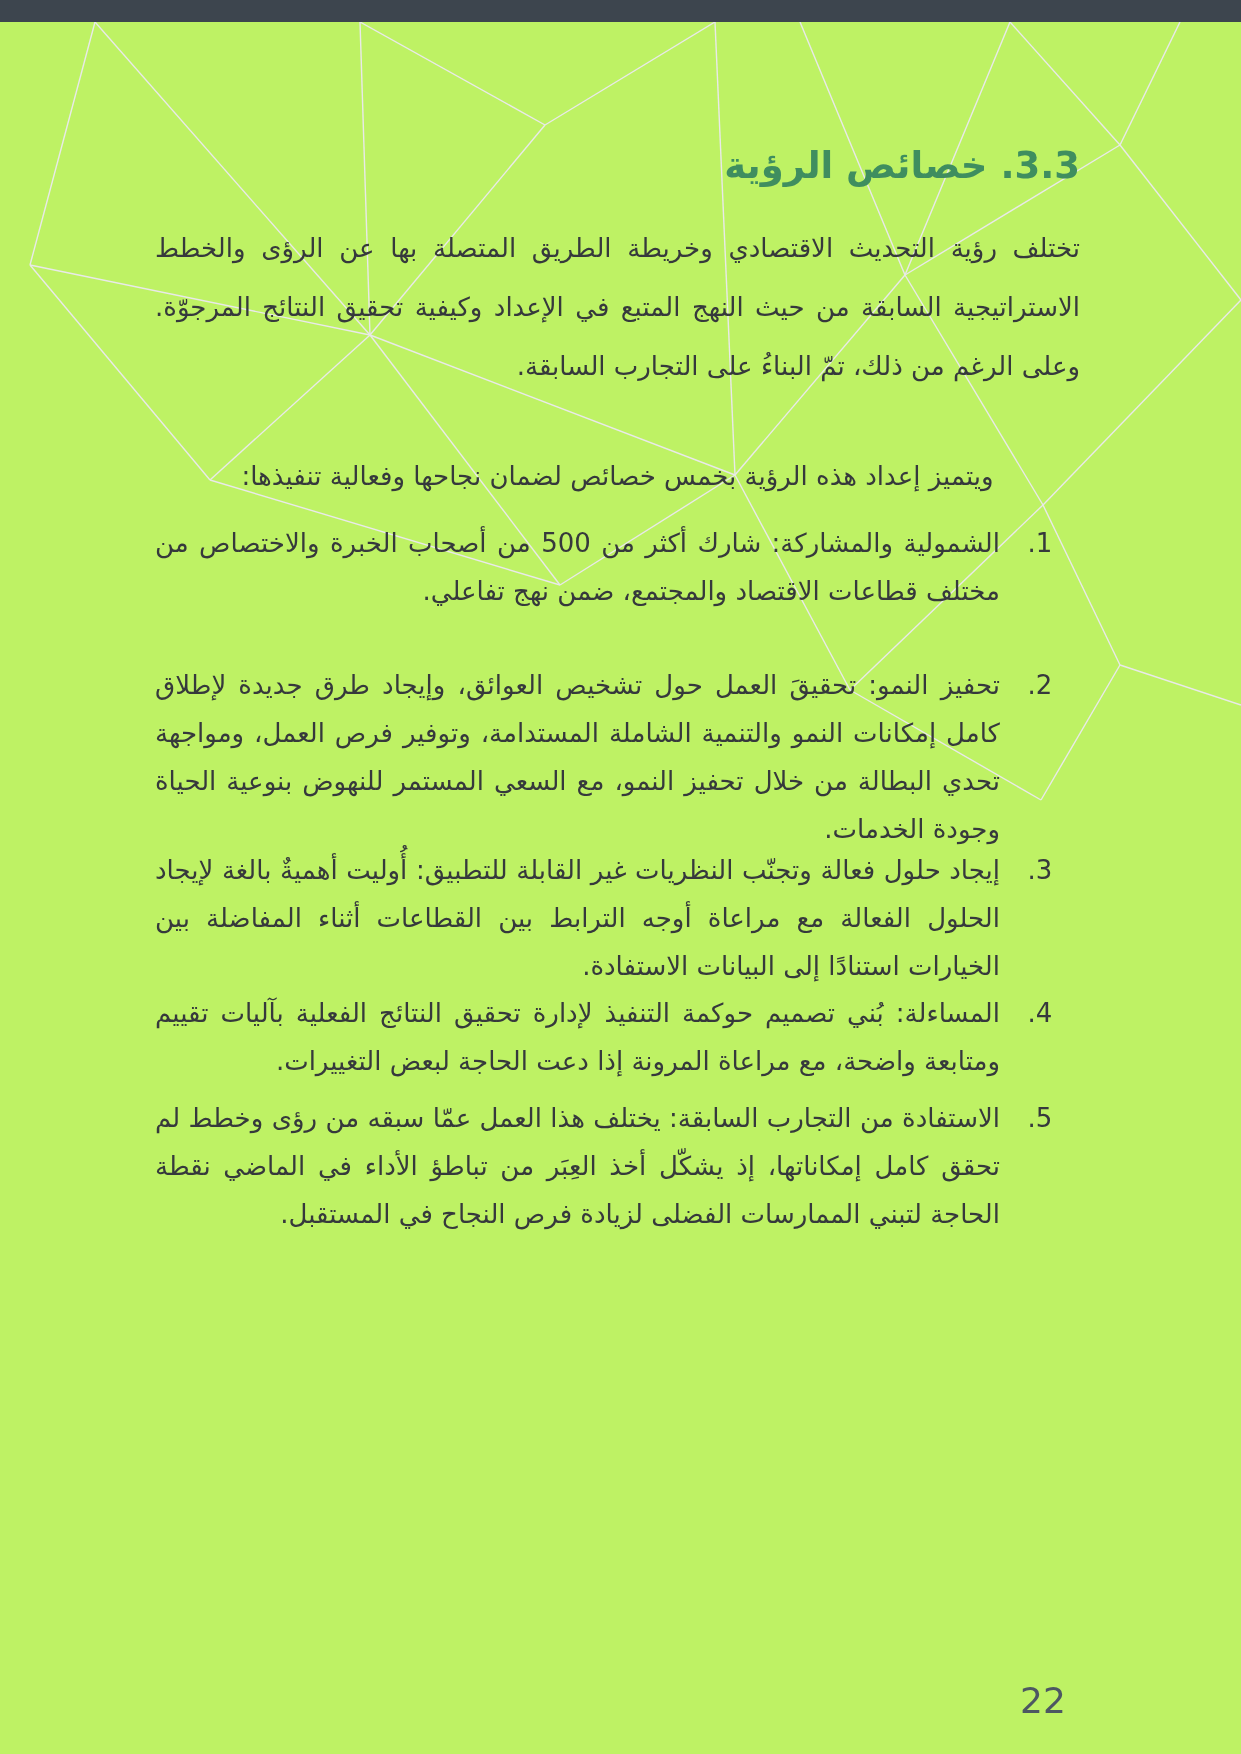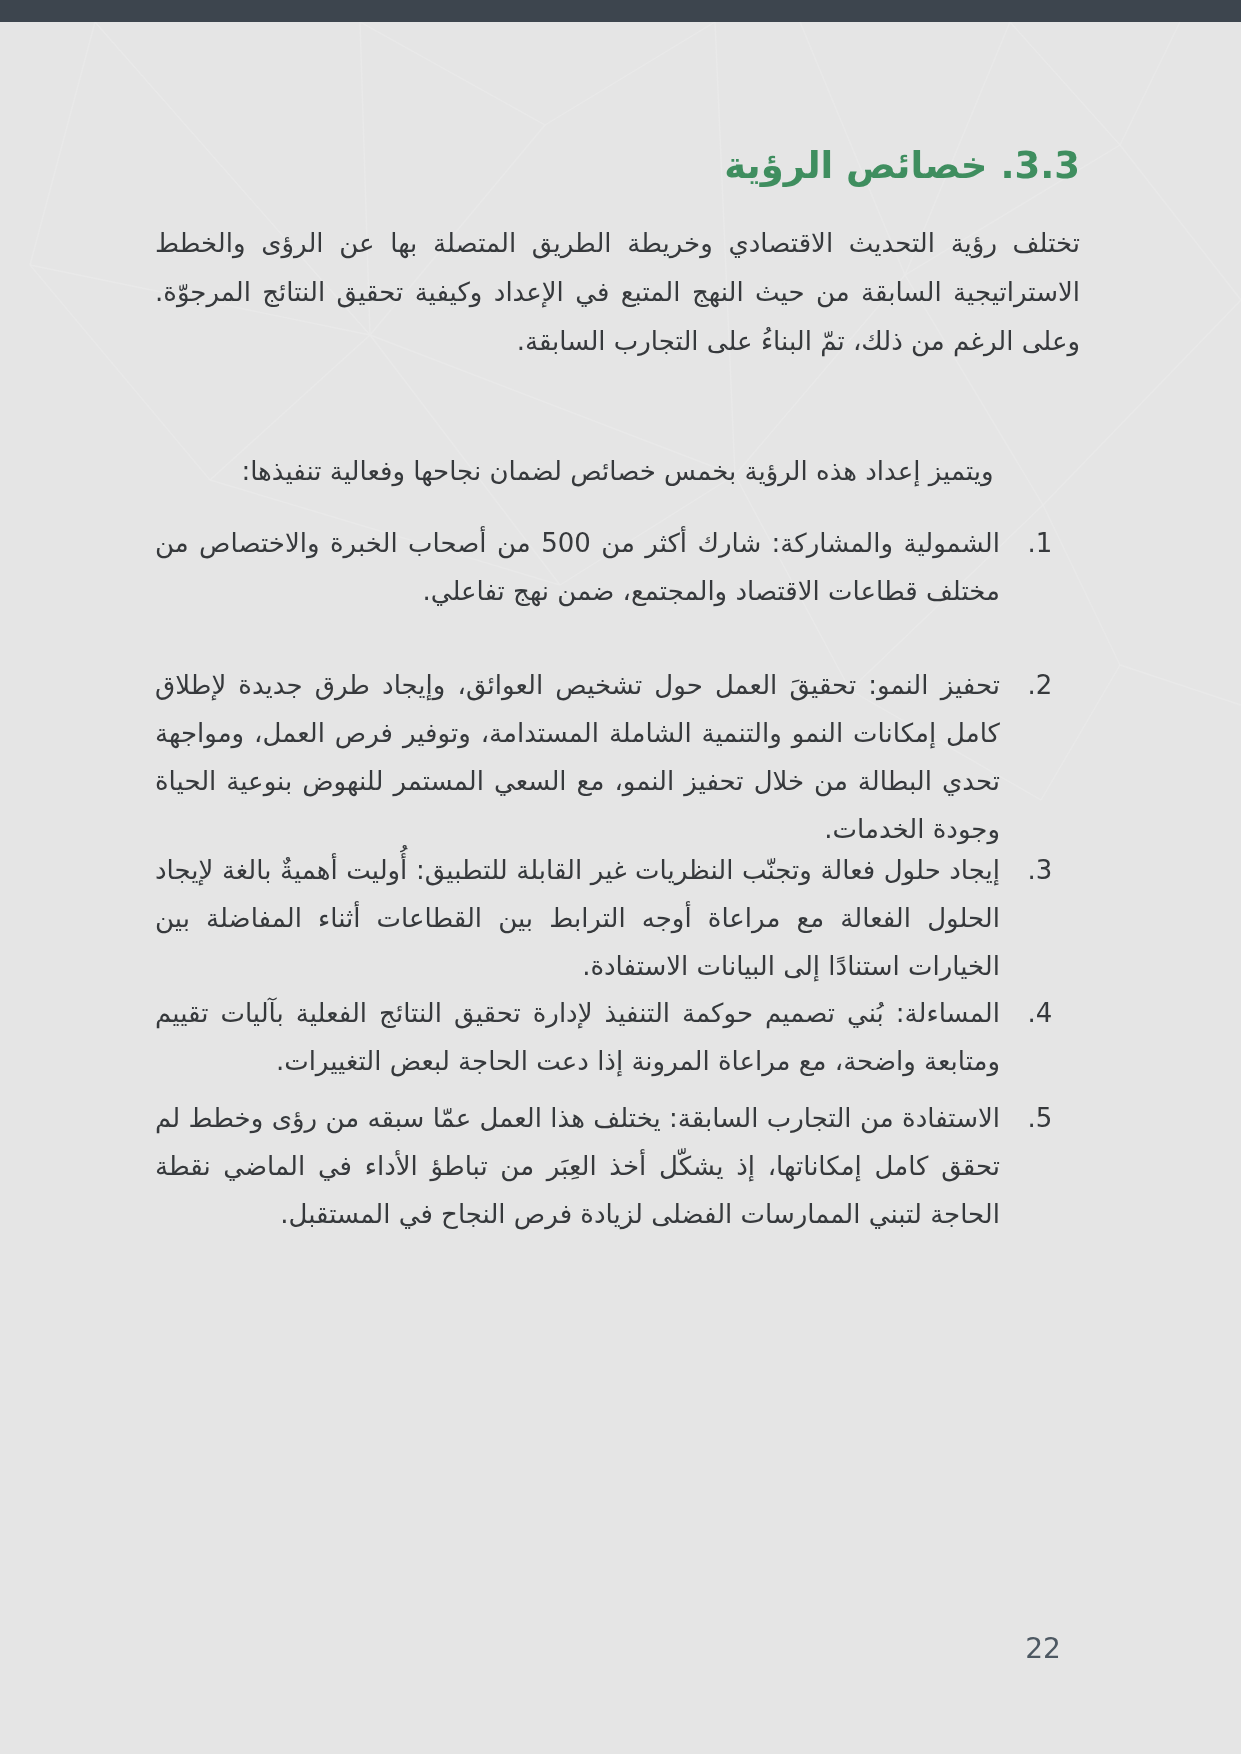--- a/index.html
+++ b/index.html
@@ -1,20 +1,20 @@
 <!DOCTYPE html>
 <html lang="ar"><head>
 <meta charset="utf-8">
 <style>
   html, body { margin: 0; padding: 0; background: #ffffff; }
   .page {
     position: relative;
     width: 1241px;
     height: 1754px;
-    background: #e5e5e5;
+    background: #bef264;
     overflow: hidden;
     font-family: "DejaVu Sans", sans-serif;
   }
   .topbar {
     position: absolute;
     top: 0; left: 0;
     width: 100%;
     height: 22px;
     background: #3d454e;
   }
@@ -37,21 +37,21 @@
     font-size: 37px;
     font-weight: bold;
     color: #3f8e5f;
     line-height: 52px;
   }
   .body-text {
     direction: rtl;
     color: #36393c;
     font-size: 26px;
     font-weight: normal;
-    line-height: 49px;
+    line-height: 59px;
   }
   .p-intro {
     position: absolute;
     top: 219px;
     left: 155px;
     width: 925px;
     text-align: justify;
   }
   .p-lead {
     position: absolute;
@@ -75,25 +75,25 @@
   .li-num {
     flex: 0 0 80px;
     text-align: center;
   }
   .li-text {
     flex: 1 1 auto;
     text-align: justify;
   }
   .page-number {
     position: absolute;
-    top: 1632px;
+    top: 1680px;
     left: 1013px;
     width: 60px;
     text-align: center;
-    font-size: 28px;
+    font-size: 36px;
     color: #4d5862;
   }
 </style>
 </head>
 <body>
 
 <div class="page">
 
   <div class="topbar"></div>
 

